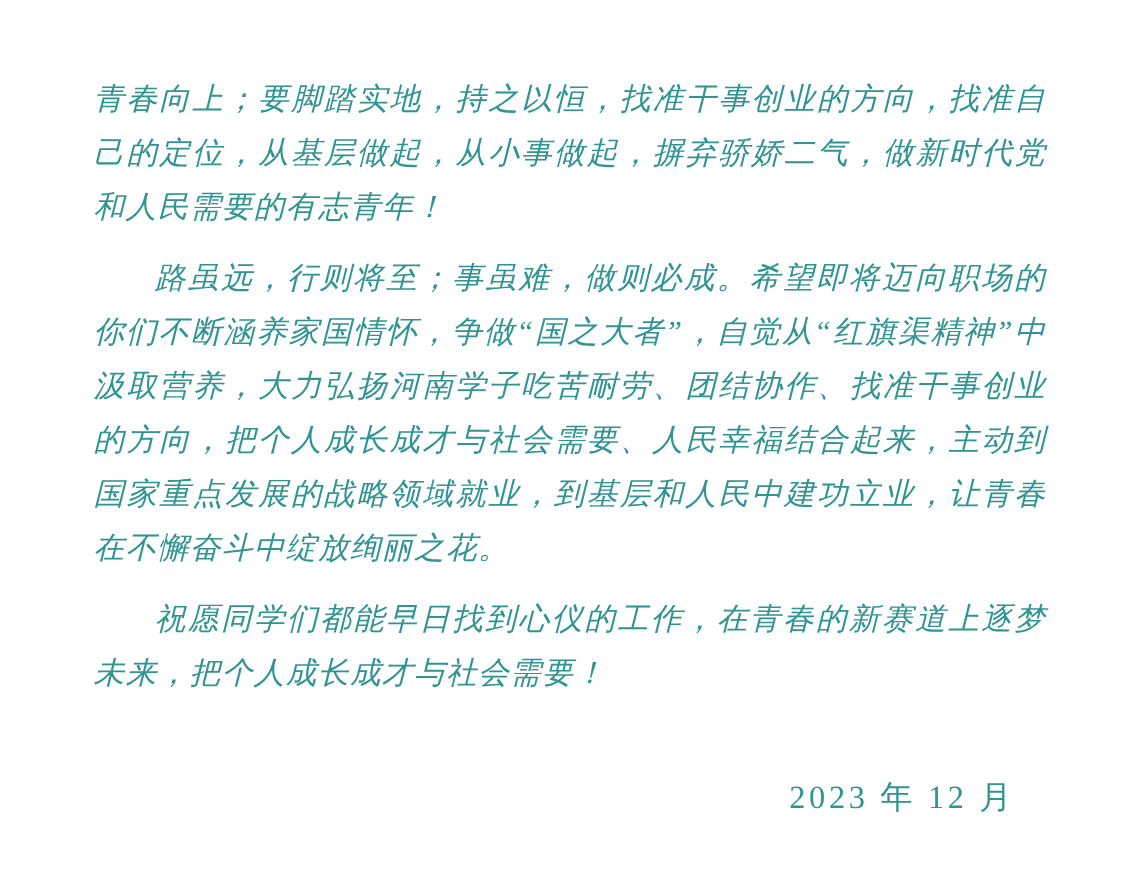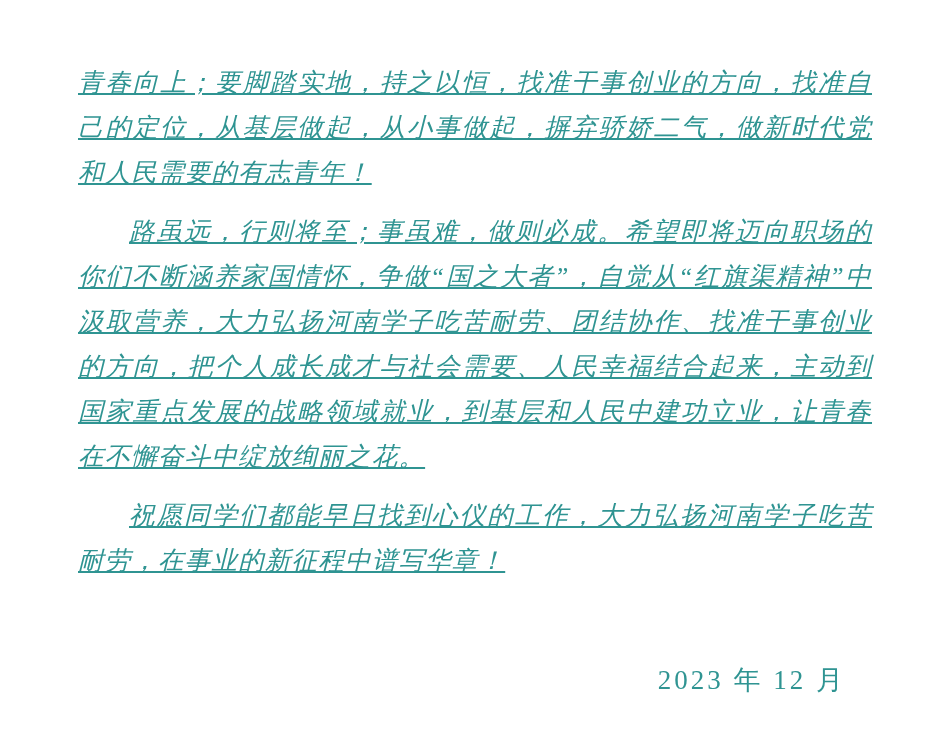--- a/index.html
+++ b/index.html
@@ -29,32 +29,31 @@
     font-size: 25.5px;
     line-height: 45px;
     letter-spacing: 1.2px;
     text-align: justify;
     text-justify: inter-character;
     font-family: "Liberation Serif", "DejaVu Serif", serif;
     font-style: italic;
     font-weight: 400;
     color: #2f9492;
     white-space: normal;
-    text-decoration: underline;
   }
   .para + .para {
     margin-top: 14px;
   }
   .indent {
     text-indent: 51px;
   }
   .signature-block {
     position: absolute;
     right: 104px;
-    bottom: 46px;
+    bottom: 62px;
     text-align: right;
   }
   .date-line {
     font-size: 27px;
     color: #2f9492;
     letter-spacing: 3px;
     font-family: "Liberation Serif", "DejaVu Serif", serif;
     white-space: nowrap;
   }
 </style>
@@ -62,21 +61,21 @@
 <body>
 
 <div class="page">
 
   <div class="letter-body">
 
     <p class="para">青春向上；要脚踏实地，持之以恒，找准干事创业的方向，找准自己的定位，从基层做起，从小事做起，摒弃骄娇二气，做新时代党和人民需要的有志青年！</p>
 
     <p class="para indent">路虽远，行则将至；事虽难，做则必成。希望即将迈向职场的你们不断涵养家国情怀，争做“国之大者”，自觉从“红旗渠精神”中汲取营养，大力弘扬河南学子吃苦耐劳、团结协作、找准干事创业的方向，把个人成长成才与社会需要、人民幸福结合起来，主动到国家重点发展的战略领域就业，到基层和人民中建功立业，让青春在不懈奋斗中绽放绚丽之花。</p>
 
-    <p class="para indent">祝愿同学们都能早日找到心仪的工作，大力弘扬河南学子吃苦耐劳，在事业的新征程中谱写华章！</p>
+    <p class="para indent">祝愿同学们都能早日找到心仪的工作，在青春的新赛道上逐梦未来，把个人成长成才与社会需要！</p>
 
   </div>
 
   <div class="signature-block">
     <div class="date-line">2023 年 12 月</div>
   </div>
 
 </div>
 
 </body></html>

